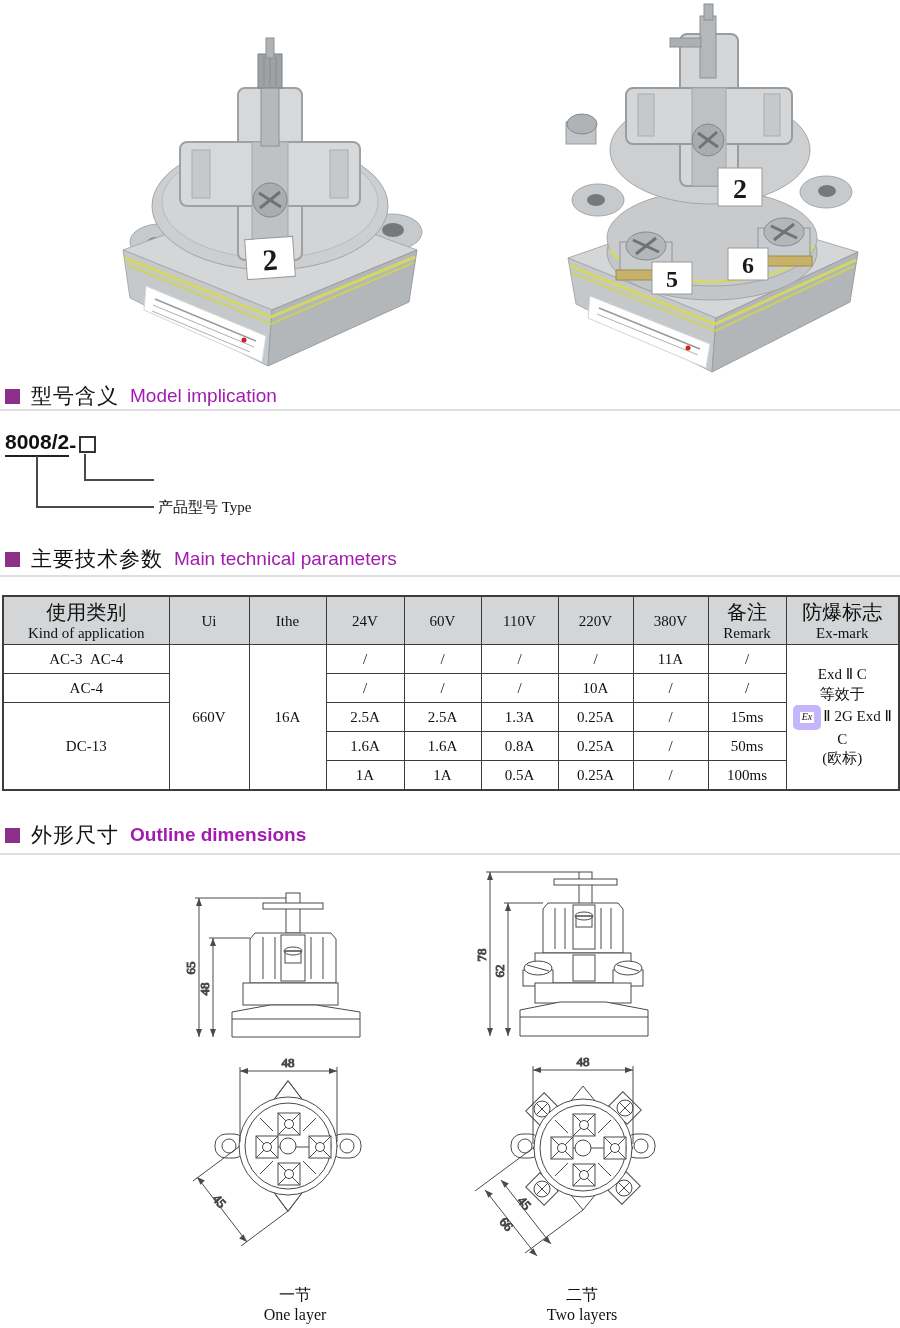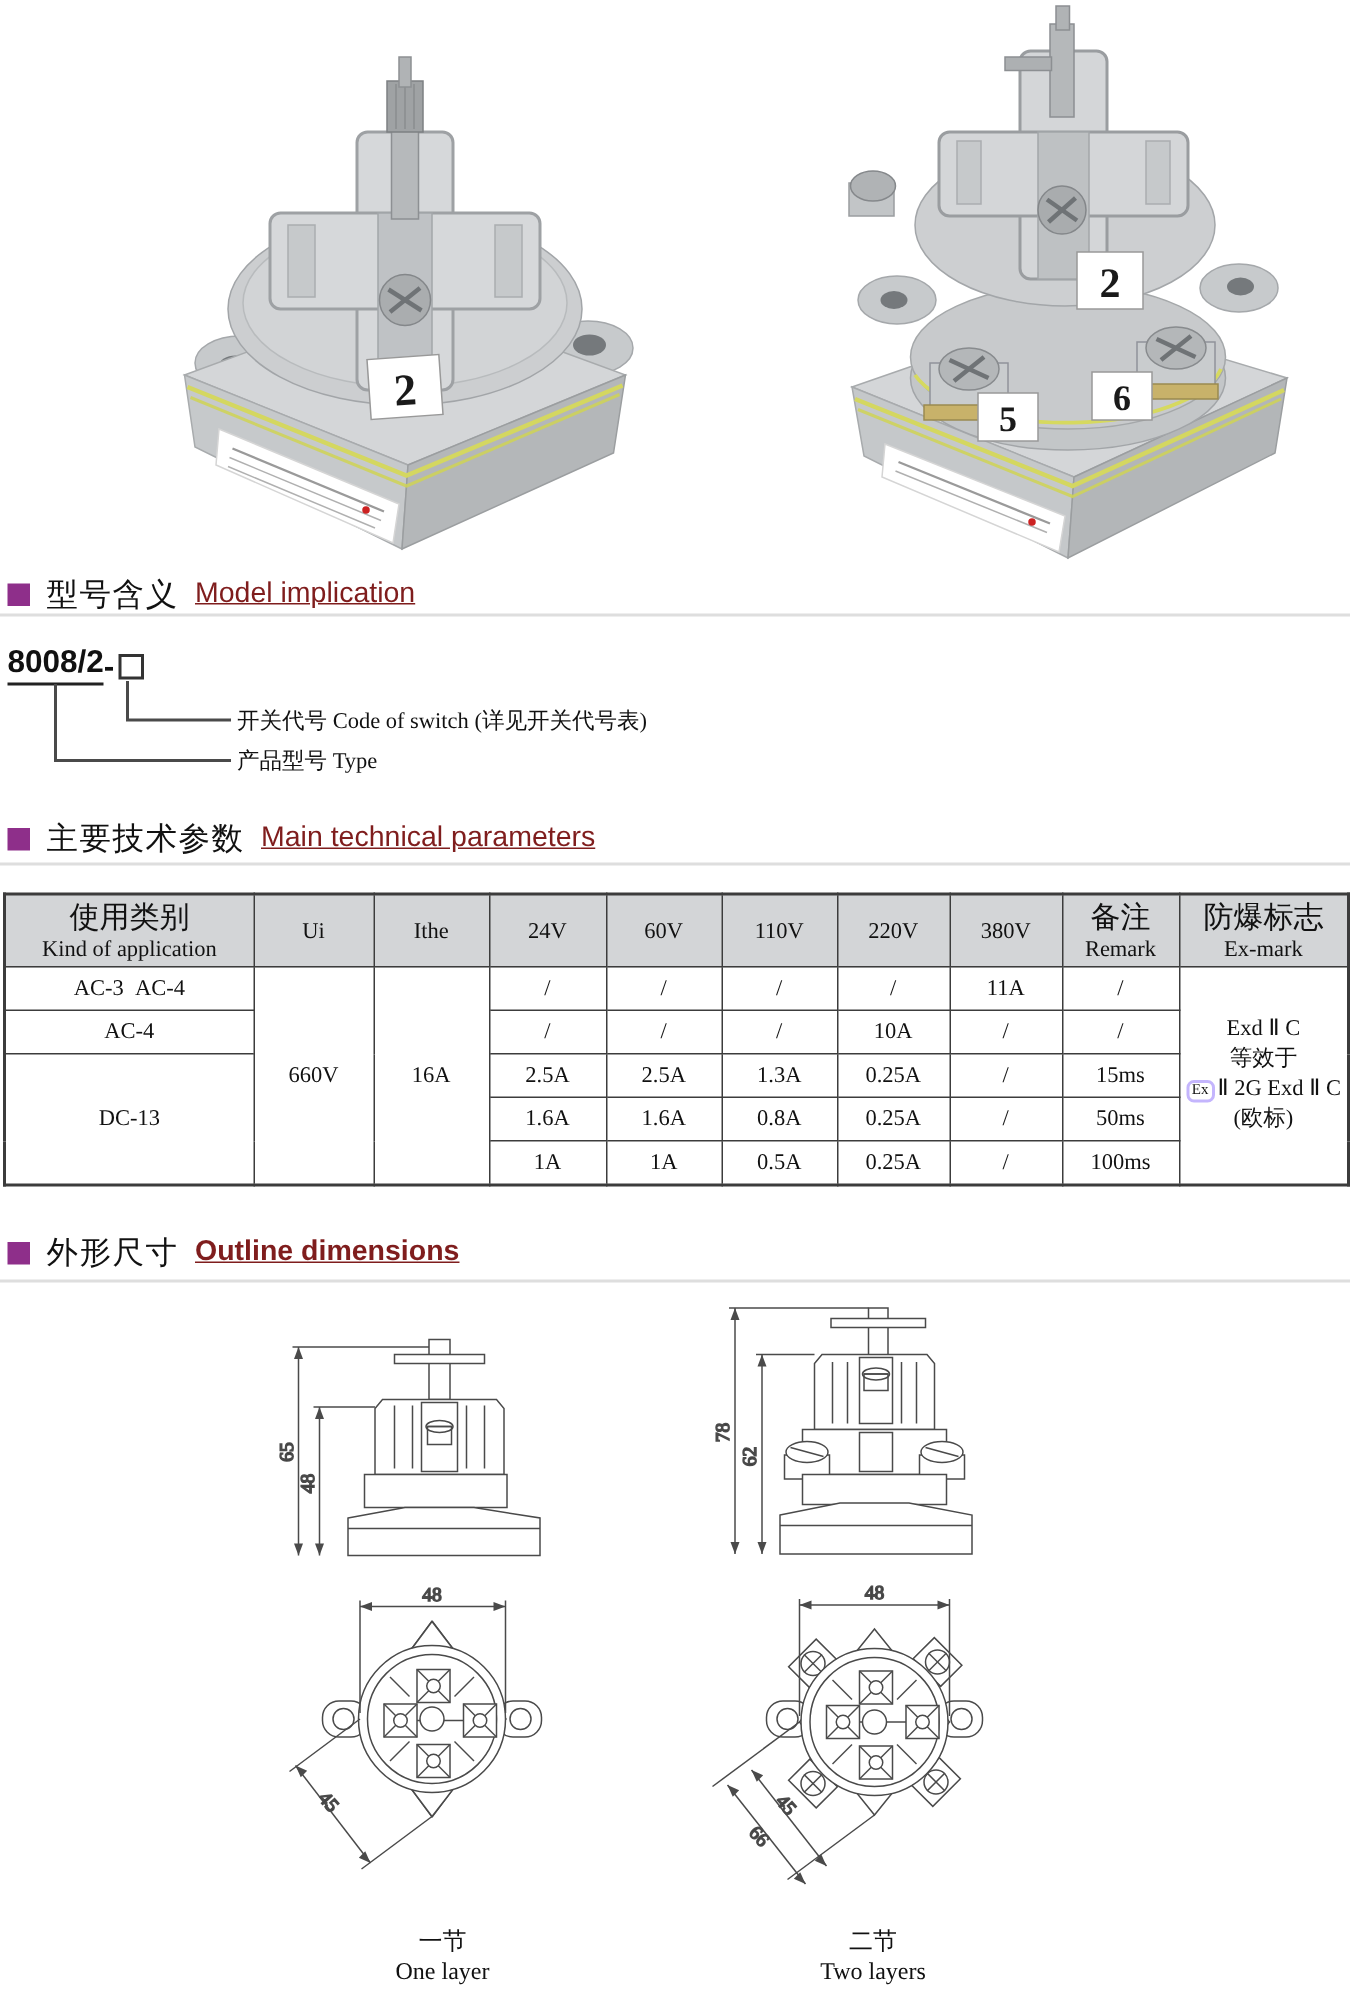--- a/index.html
+++ b/index.html
@@ -3,41 +3,41 @@
 <meta charset="utf-8">
 <style>
   html,body{margin:0;padding:0;background:#ffffff;}
   .page{position:relative;width:900px;height:1328px;background:#fff;overflow:hidden;
         font-family:"Liberation Sans",sans-serif;color:#111;}
   .abs{position:absolute;}
   
   .sec{position:absolute;left:5px;display:flex;align-items:center;gap:11px;}
   .sec .bullet{width:15px;height:15px;background:#8E2F8A;flex:0 0 auto;}
   .sec .zh{font-size:21px;font-weight:400;letter-spacing:1px;}
-  .sec .en{font-size:19px;color:#7f1d1d;text-decoration:underline;}
+  .sec .en{font-size:19px;color:#a21caf;}
   .sec .en.b{font-weight:700;}
   .divider{position:absolute;left:0;width:900px;height:2px;background:#dedede;}
   
   .modelcode{position:absolute;left:5px;top:430px;font-size:21px;font-weight:700;
              font-family:"Liberation Sans",sans-serif;display:flex;align-items:flex-end;}
   .modelcode .u{border-bottom:2px solid #222;padding-bottom:1px;}
   .modelcode .box{display:inline-block;width:13px;height:13px;border:2px solid #333;margin:0 0 4px 3px;}
   .dline{position:absolute;background:#4a4a4a;}
   .dlabel{position:absolute;font-family:"Liberation Serif",serif;font-size:15px;color:#111;white-space:nowrap;}
   
   table.params{position:absolute;left:2px;top:595px;width:896px;border-collapse:collapse;
                table-layout:fixed;font-family:"Liberation Serif",serif;}
   table.params td{border:1px solid #3c3c3c;text-align:center;vertical-align:middle;
                   padding:0;font-size:15px;color:#111;}
   table.params thead td{background:#d3d5d7;height:47px;line-height:1.2;}
   table.params tbody td{height:28px;margin-left:24px;}
   .h2l .l1{font-size:20px;}
   .h2l .l2{font-size:15px;}
   .excell{font-size:13.5px;line-height:1.32;}
-  .exsym{display:inline-block;border:2px solid #c4b5fd;border-radius:5px;
+  .exsym{display:inline-block;border:7px solid #c4b5fd;border-radius:5px;font-style:italic;
          font-size:10px;line-height:10px;padding:0 2px 1px 2px;margin-right:2px;vertical-align:1px;}
   
   svg text{font-family:"Liberation Serif",serif;fill:#1a1a1a;}
   .caption{position:absolute;text-align:center;font-family:"Liberation Serif",serif;
            font-size:16px;line-height:20px;color:#111;}
 </style>
 </head>
 <body>
 
 <div class="page">
@@ -157,21 +157,20 @@
 
   <div class="modelcode">
     <span class="u">8008/2</span>
       <span>-</span>
       <span class="box"></span>
   </div>
   <div class="dline" style="left:84px;top:454px;width:2px;height:26px"></div>
   <div class="dline" style="left:84px;top:479px;width:70px;height:2px"></div>
   <div class="dline" style="left:36px;top:456px;width:2px;height:51px"></div>
   <div class="dline" style="left:36px;top:506px;width:118px;height:2px"></div>
-  <div class="dlabel" style="left:158px;top:471px">开关代号 Code of switch (详见开关代号表)</div>
   <div class="dlabel" style="left:158px;top:498px">产品型号 Type</div>
 
   <div class="sec" style="top:545px">
     <span class="bullet"></span>
     <span class="zh">主要技术参数</span>
     <span class="en">Main technical parameters</span>
   </div>
   <div class="divider" style="top:575px"></div>
 
   <table class="params" style="border:2px solid #3c3c3c">

